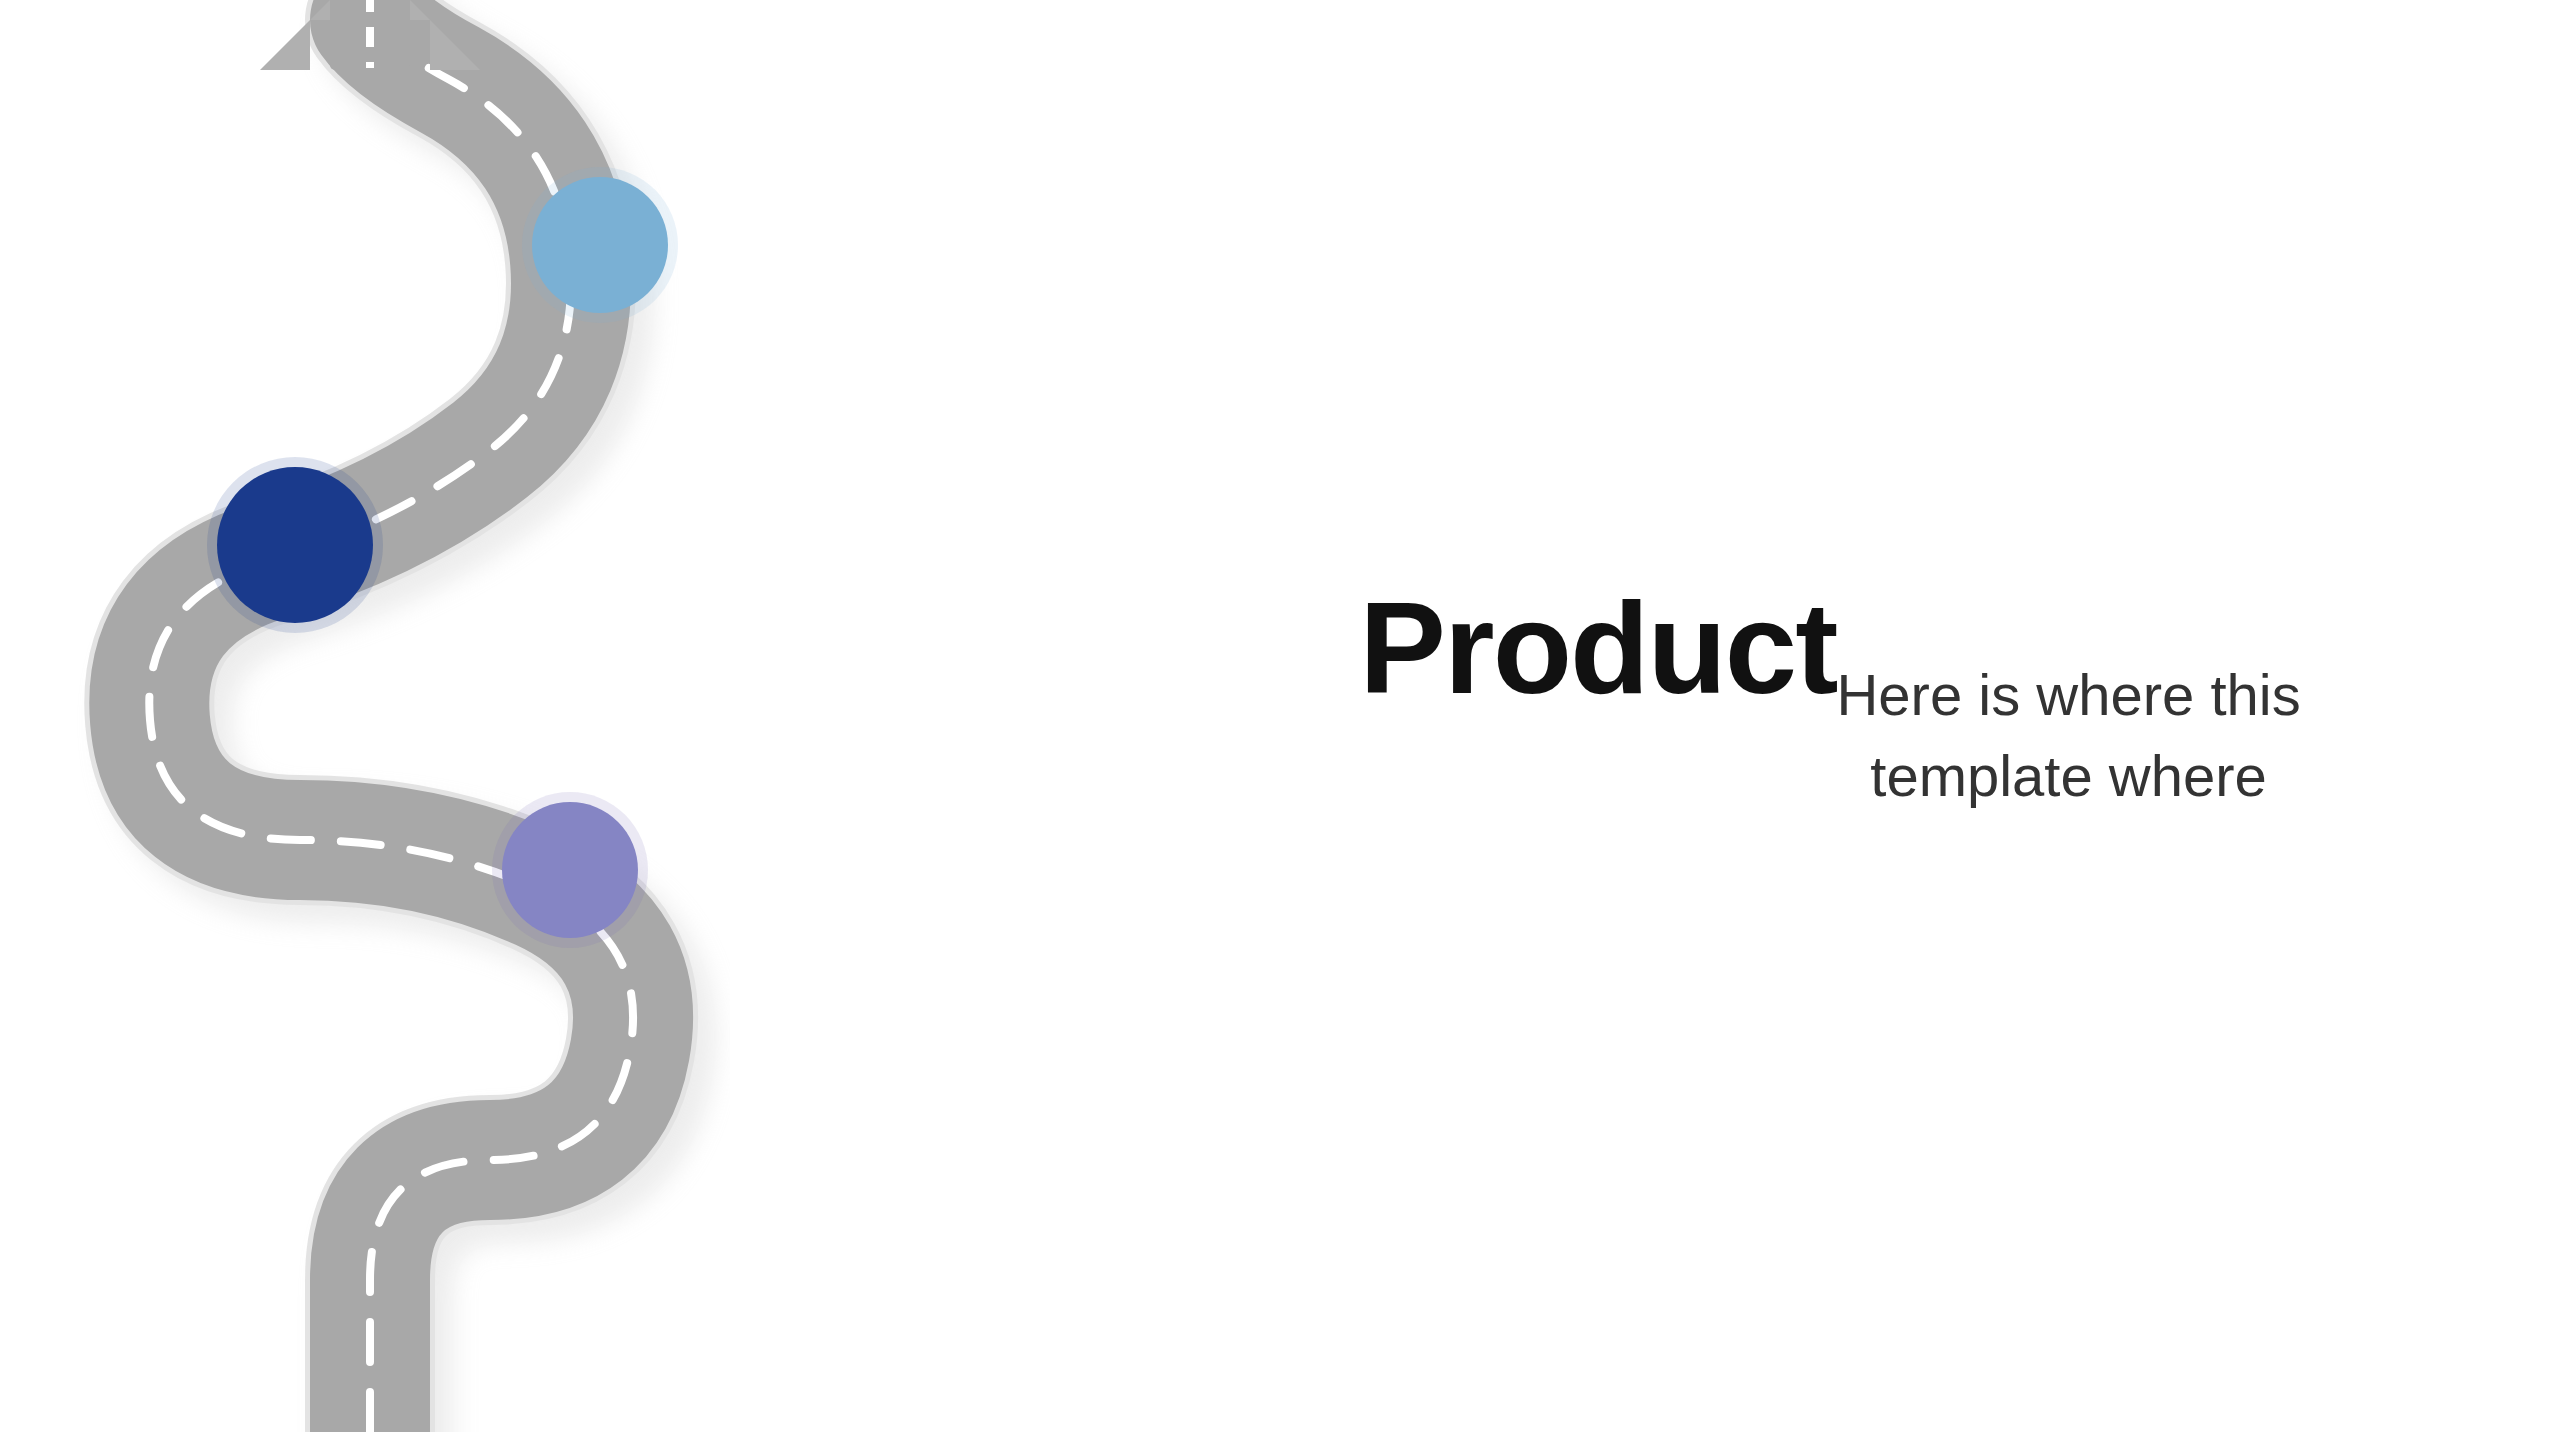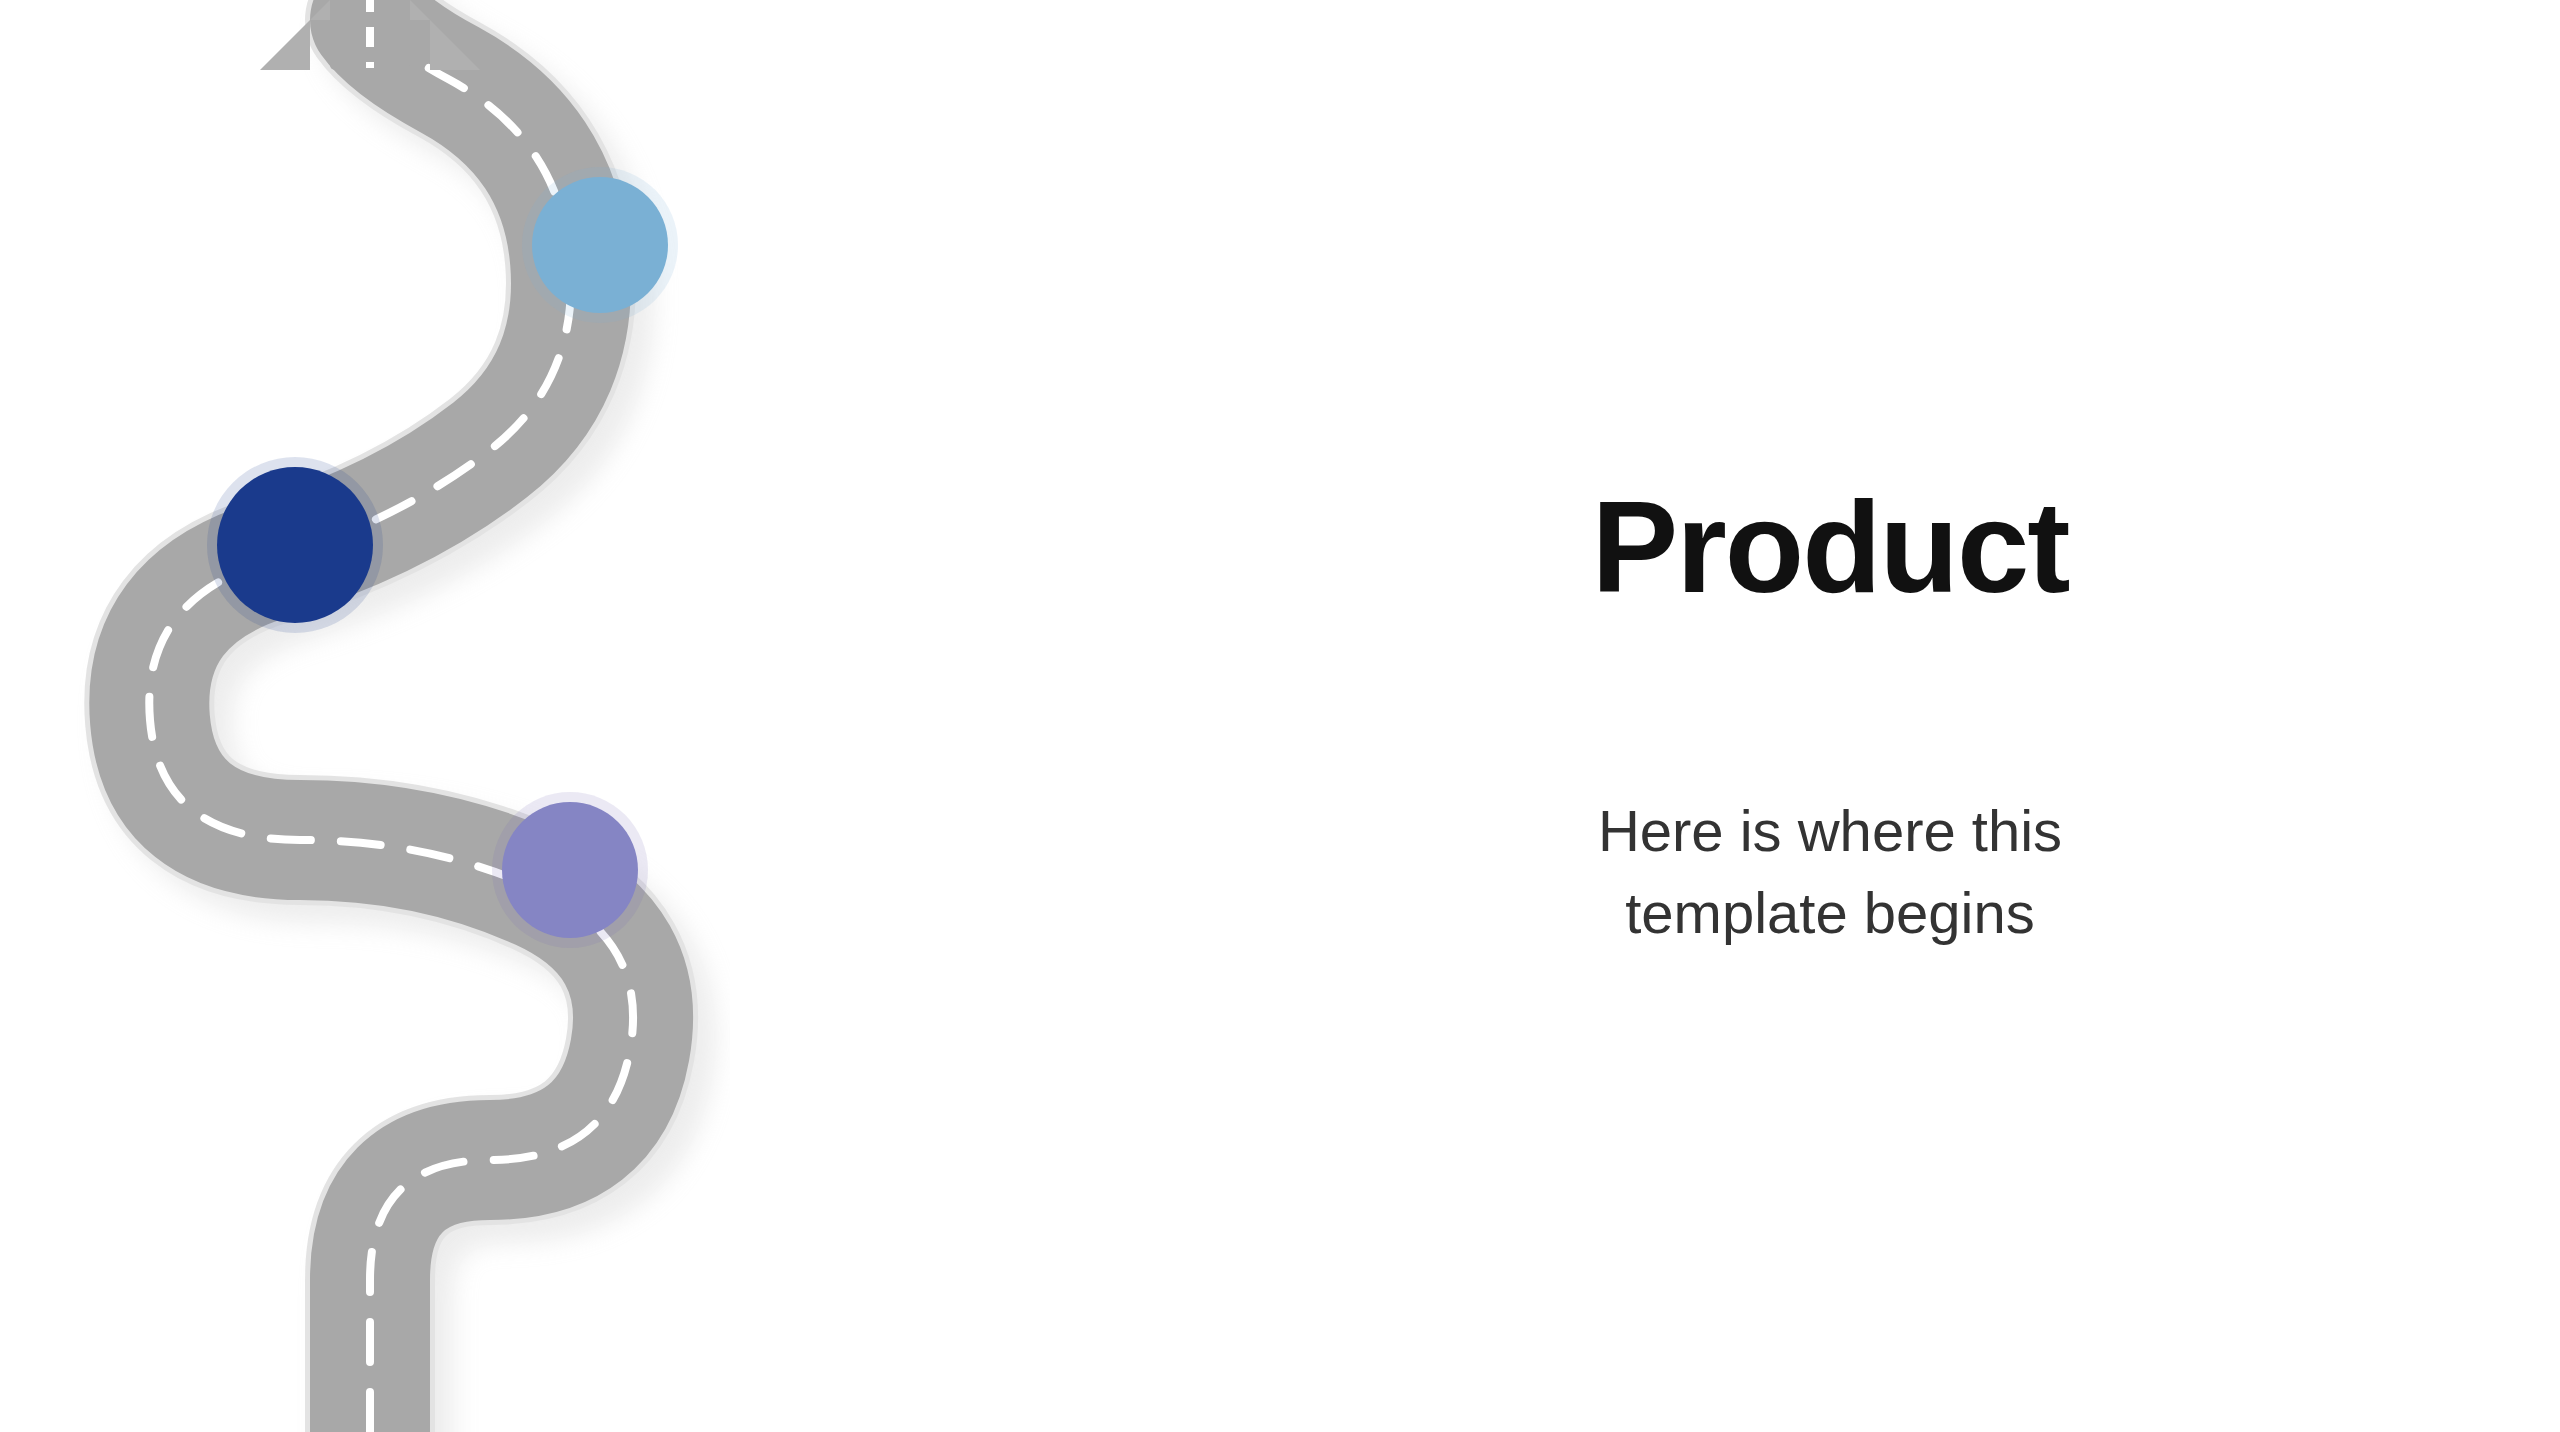--- a/index.html
+++ b/index.html
@@ -24,21 +24,20 @@
     .road-container {
       width: 1100px;
       height: 1432px;
       position: relative;
       flex-shrink: 0;
     }
 
     .text-container {
       flex: 1;
       display: flex;
-      flex-direction: column;
       align-items: center;
       justify-content: center;
       padding: 60px;
     }
 
     .title {
       font-size: 130px;
       font-weight: 900;
       color: #111111;
       text-align: center;
@@ -140,16 +139,16 @@
     </svg>
   </div>
 
   <div class="text-container">
     <div class="title">
       <span>Product</span><br>
       <br>
     </div>
     <div class="subtitle">
       <span>Here is where this</span><br>
-      <span>template begins</span>
+      <span>template where</span>
     </div>
   </div>
 </div>
 
 </body></html>

